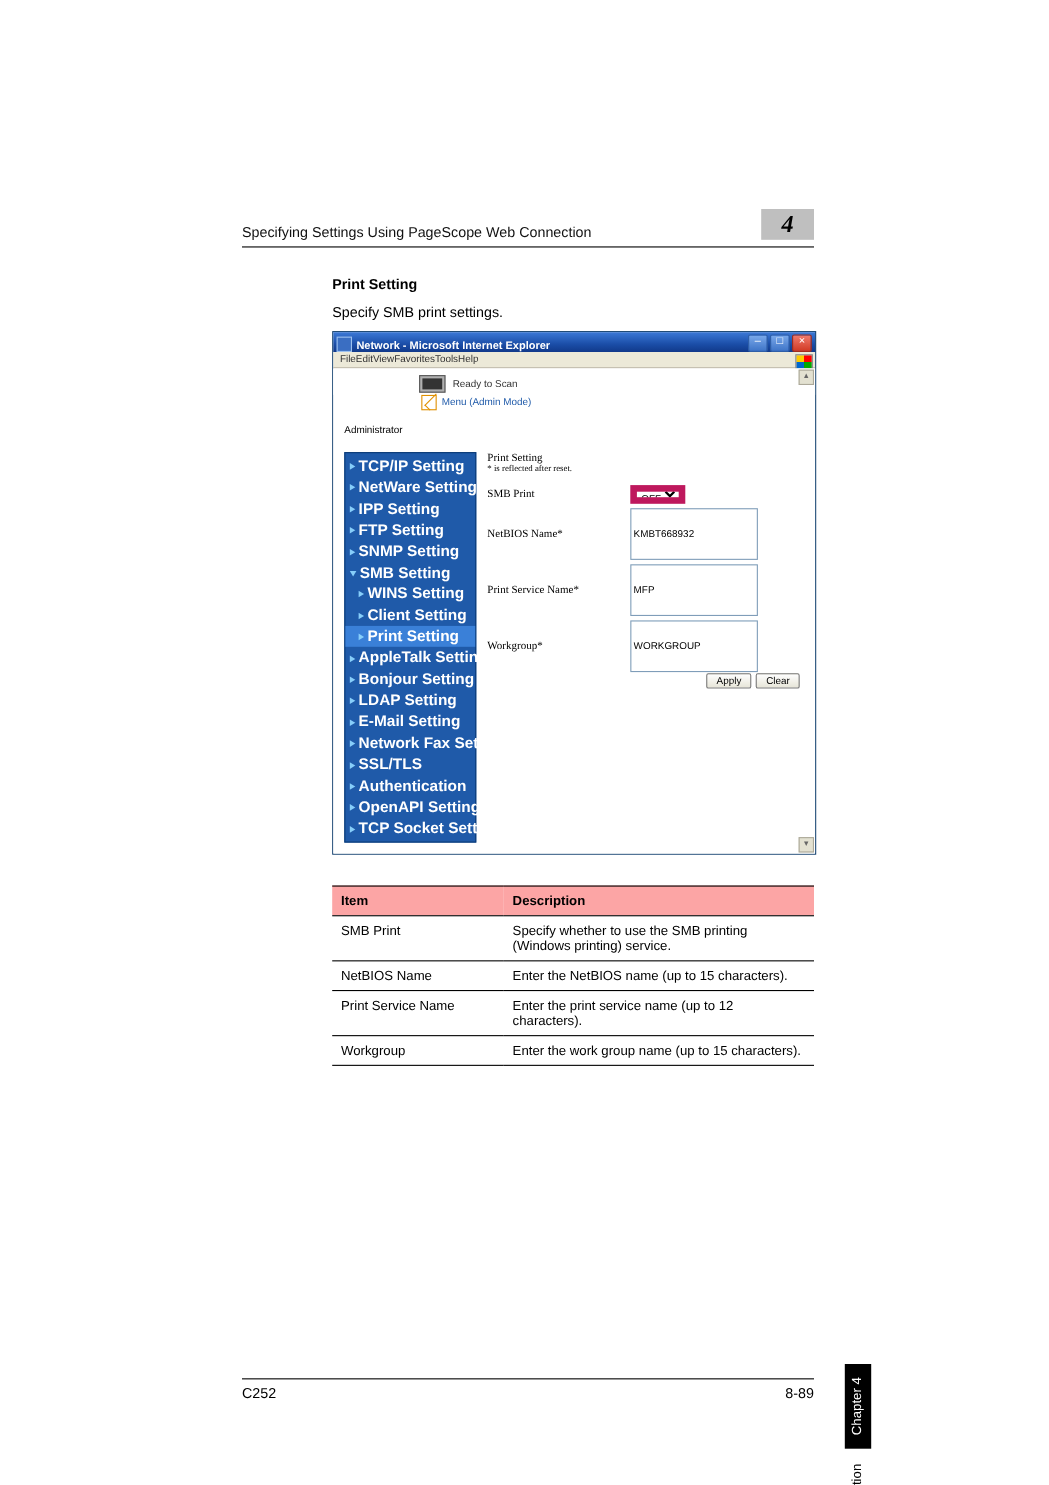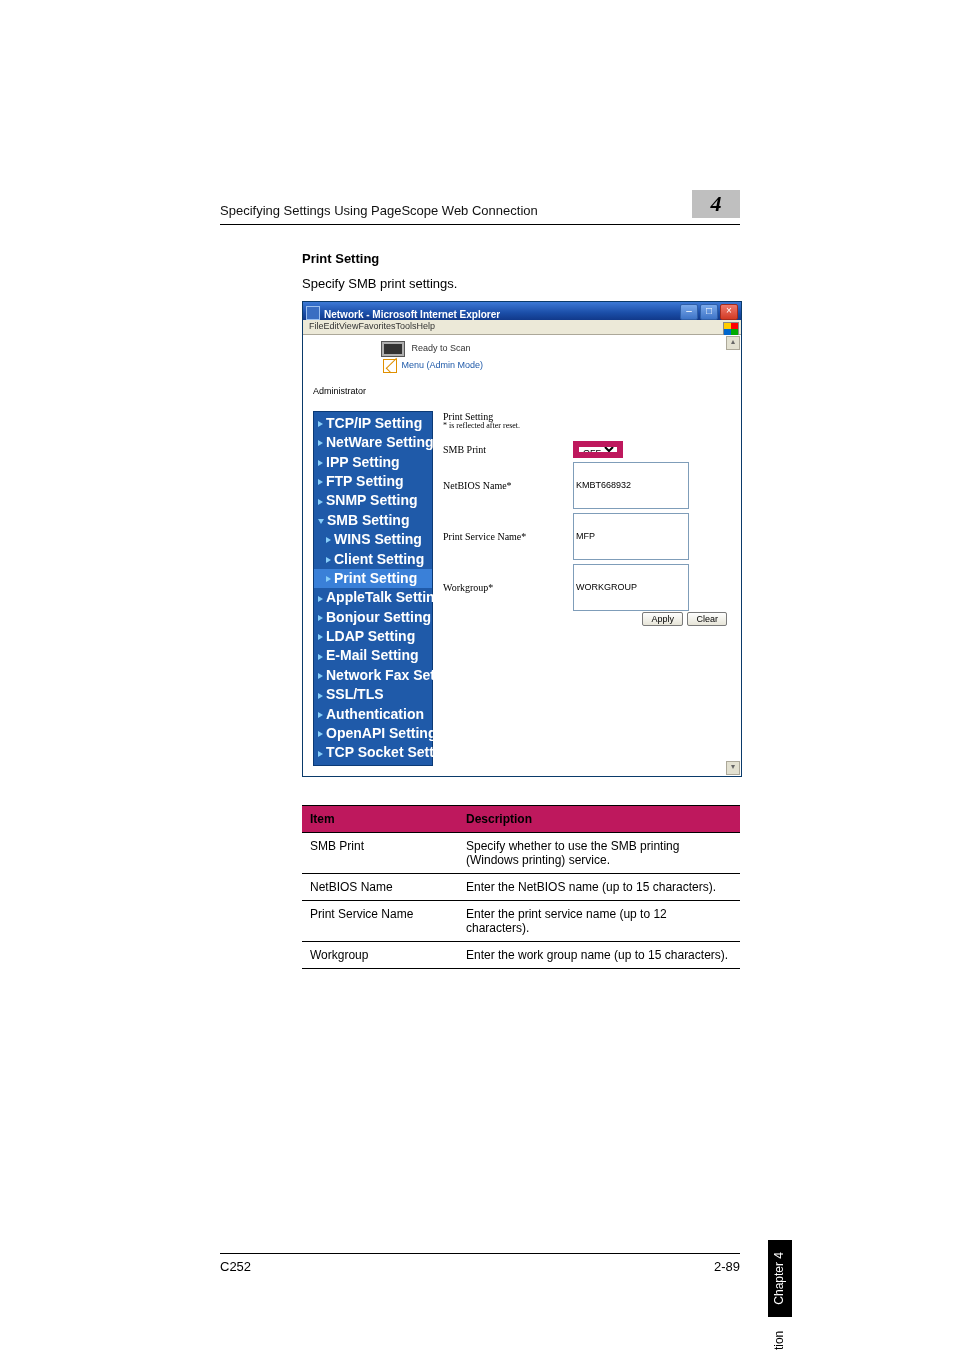--- a/index.html
+++ b/index.html
@@ -314,21 +314,21 @@
     border-collapse: collapse;
     font-size: 12px;
   }
   .desc-table th, .desc-table td {
     border-bottom: 1px solid #000;
     padding: 6px 8px;
     text-align: left;
     vertical-align: top;
   }
   .desc-table thead th {
-    background: #be185d;
+    background: #fca5a5;
     border-top: 1px solid #000;
     font-weight: bold;
   }
   .desc-table td:first-child, .desc-table th:first-child {
     width: 140px;
   }
   
   .side-tab {
     position: absolute;
     right: 118px;
@@ -494,15 +494,15 @@
   </div>
 
   <div class="side-tab">
     <span class="st-label">Specifying Settings Using PageScope Web Connection</span>
     <span class="st-chap">Chapter 4</span>
   </div>
 
   <hr class="footer-rule">
   <div class="footer">
     <span>C252</span>
-    <span>2-89</span>
+    <span>8-89</span>
   </div>
 </div>
 
 </body></html>

